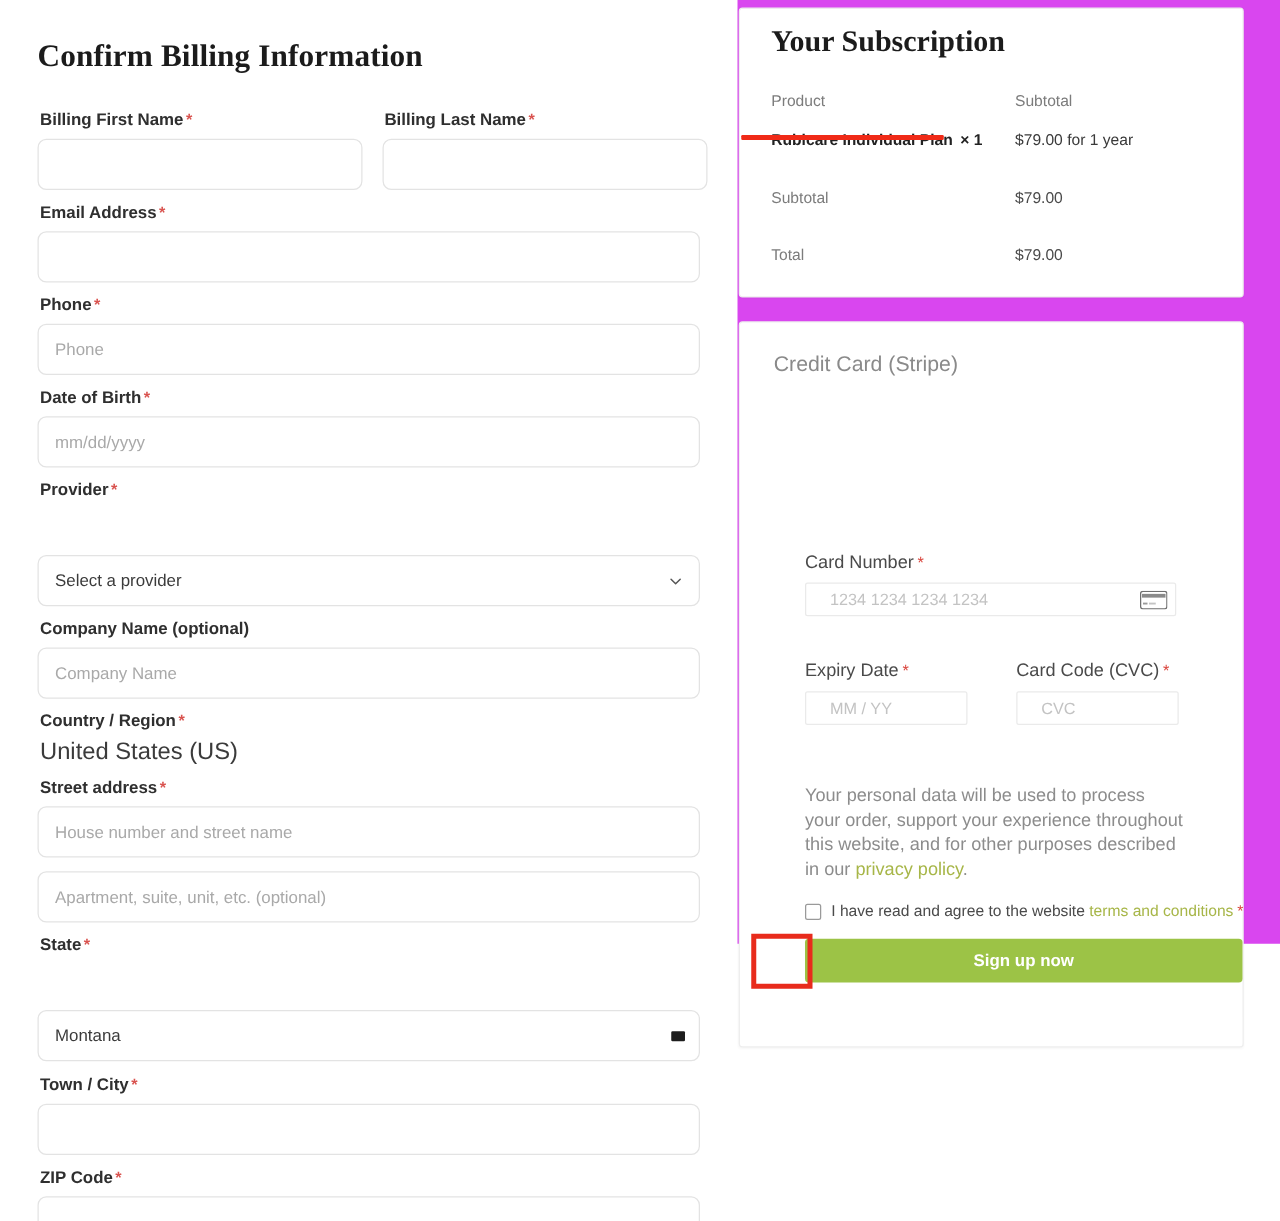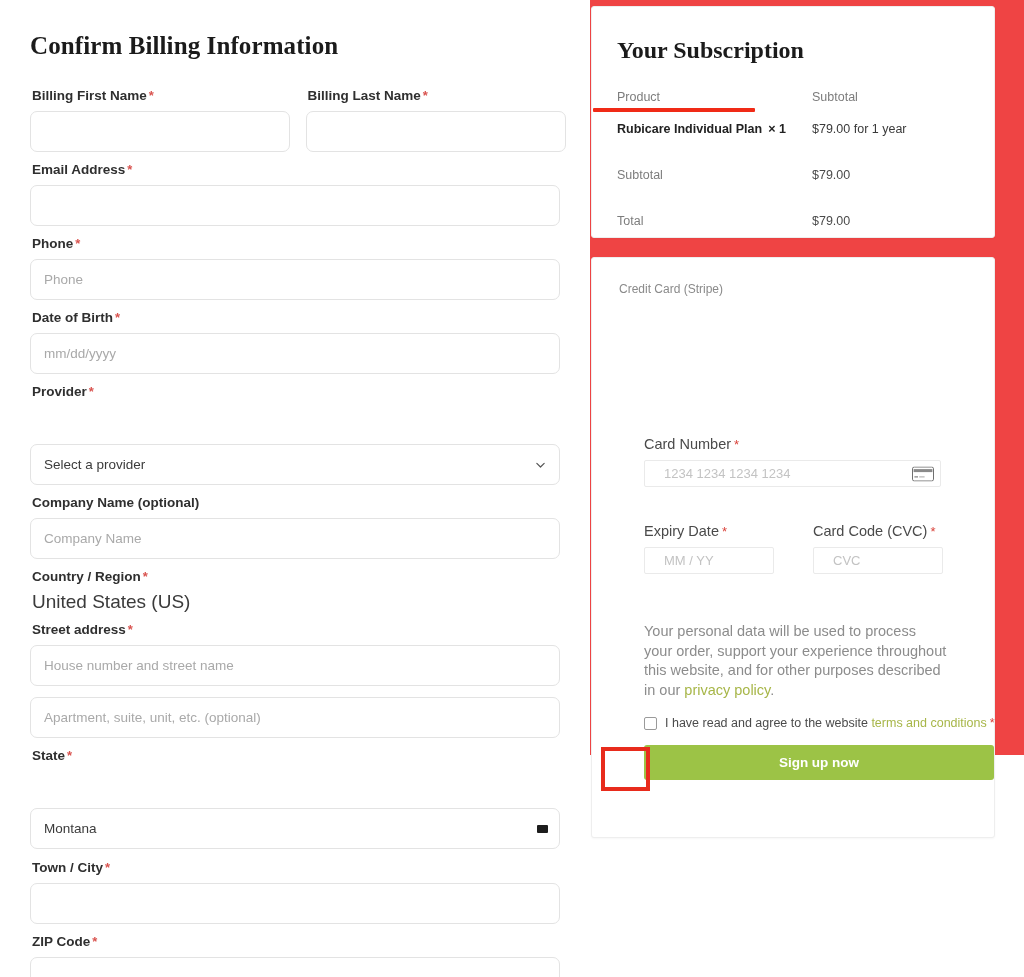--- a/index.html
+++ b/index.html
@@ -4,21 +4,21 @@
 <style>
   * { box-sizing: border-box; }
   html, body {
     margin: 0; padding: 0;
     width: 1024px; height: 977px;
     background: #ffffff;
     font-family: "Liberation Sans", sans-serif;
     color: #2b2b2b;
     overflow: hidden;
   }
-  .page { position: relative; width: 1024px; height: 755px; background:#ef4444; }
+  .page { position: relative; width: 1024px; height: 755px; background:#d946ef; }
 
   
   .left-col {
     position: absolute; left: 0; top: 0; width: 590px; height: 977px;
     padding: 20px 30px 0 30px;
     background: #fff;
   }
   .section-title {
     font-family: "Liberation Serif", serif;
     font-size: 25px; font-weight: 700; color: #1b1b1b;
@@ -57,42 +57,42 @@
     pointer-events: none;
   }
   .sel-text { line-height: 39px; font-size: 13.5px; color: #3b3b3b; }
 
   
   .right-col { position: absolute; left: 591px; top: 0; width: 433px; height: 977px; }
   .card {
     background: #fff; border: 1px solid #eeeeee; border-radius: 3px;
     box-shadow: 0 1px 2px rgba(0,0,0,.035);
   }
-  .card-summary { position: absolute; left: 0; top: 6px; width: 404px; height: 232px; padding: 26px 25px 0 25px; }
+  .card-summary { position: absolute; left: 0; top: 6px; width: 404px; height: 232px; padding: 10px 25px 0 25px; }
   .summary-title {
     font-family: "Liberation Serif", serif;
     font-size: 24px; font-weight: 700; color: #1b1b1b; margin: 4px 0 26px 0;
   }
   .sum-row { display: flex; align-items: flex-start; }
   .sum-row .c1 { width: 195px; }
   .sum-head { font-size: 12.5px; color: #7c7c7c; margin-bottom: 29px; }
   .sum-prod-name { font-size: 12.5px; font-weight: 700; color: #222; position: relative; display: inline-block; }
   .sum-prod-qty { font-size: 12.5px; font-weight: 700; color: #222; margin-left: 6px; }
   .red-underline {
     position: absolute; left: 1px; top: 101px; width: 162px; height: 4px;
     background: #f02a17; border-radius: 1px;
   }
   .sum-val { font-size: 12.5px; color: #4a4a4a; }
   .sum-val-b { font-size: 12.5px; color: #3a3a3a; font-weight: 400; }
   .sum-label { font-size: 12.5px; color: #7c7c7c; }
   .sum-line-2 { margin-top: 28px; }
   .sum-line-3 { margin-top: 28px; }
 
   .card-payment { position: absolute; left: 0; top: 257px; width: 404px; height: 581px; padding: 20px 26px 0 26px; }
-  .gw-title { font-size: 12px; color: #8a8a8a; margin: 4px 0 0 1px; }
+  .gw-title { font-size: 17px; color: #8a8a8a; margin: 4px 0 0 1px; }
 
   .stripe-area { position: relative; margin-top: 140px; padding-left: 26px; }
   .cc-label { font-size: 14.5px; color: #4a4a4a; margin-bottom: 8px; display:block; }
   .cc-req { color: #d9423a; font-size: 13px; margin-left: 3px; }
   .cc-input {
     width: 100%; height: 27px; border: 1px solid #eaeaea; background: #fff;
     font-size: 13px; color: #3a3a3a; padding: 0 19px; outline: none; border-radius: 2px;
     font-family: "Liberation Sans", sans-serif;
   }
   .cc-input::placeholder { color: #c3c3c3; }

